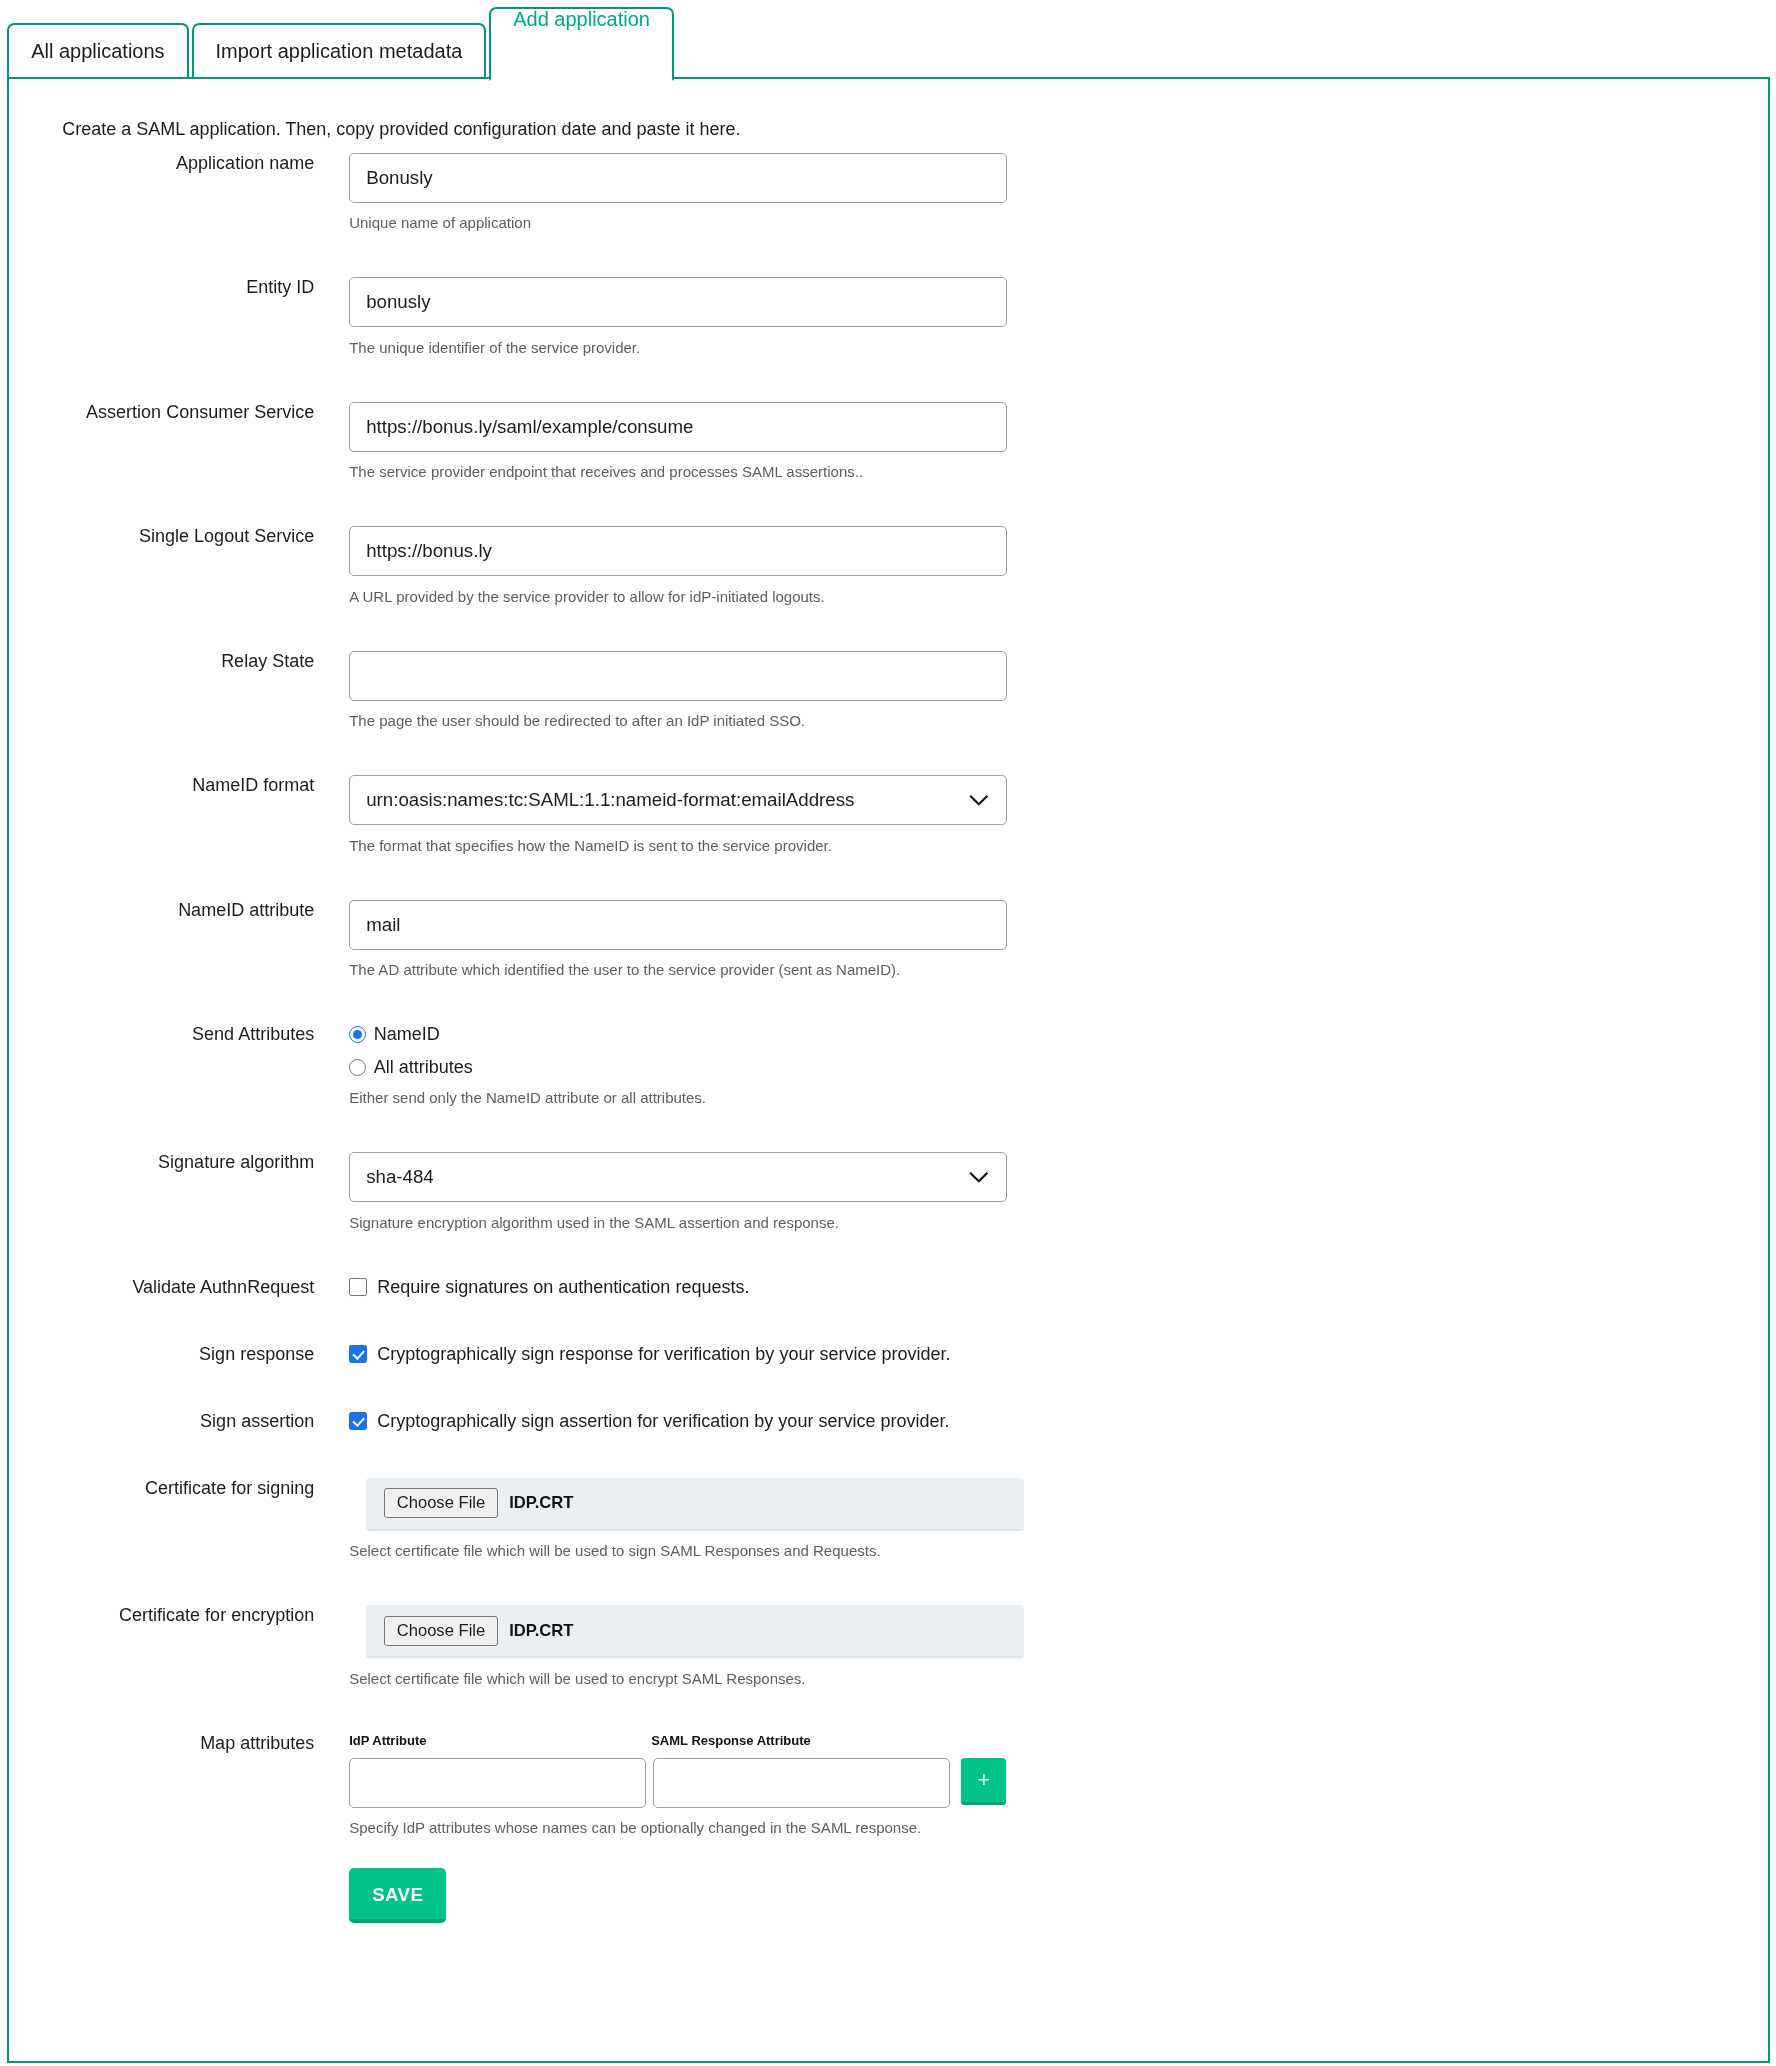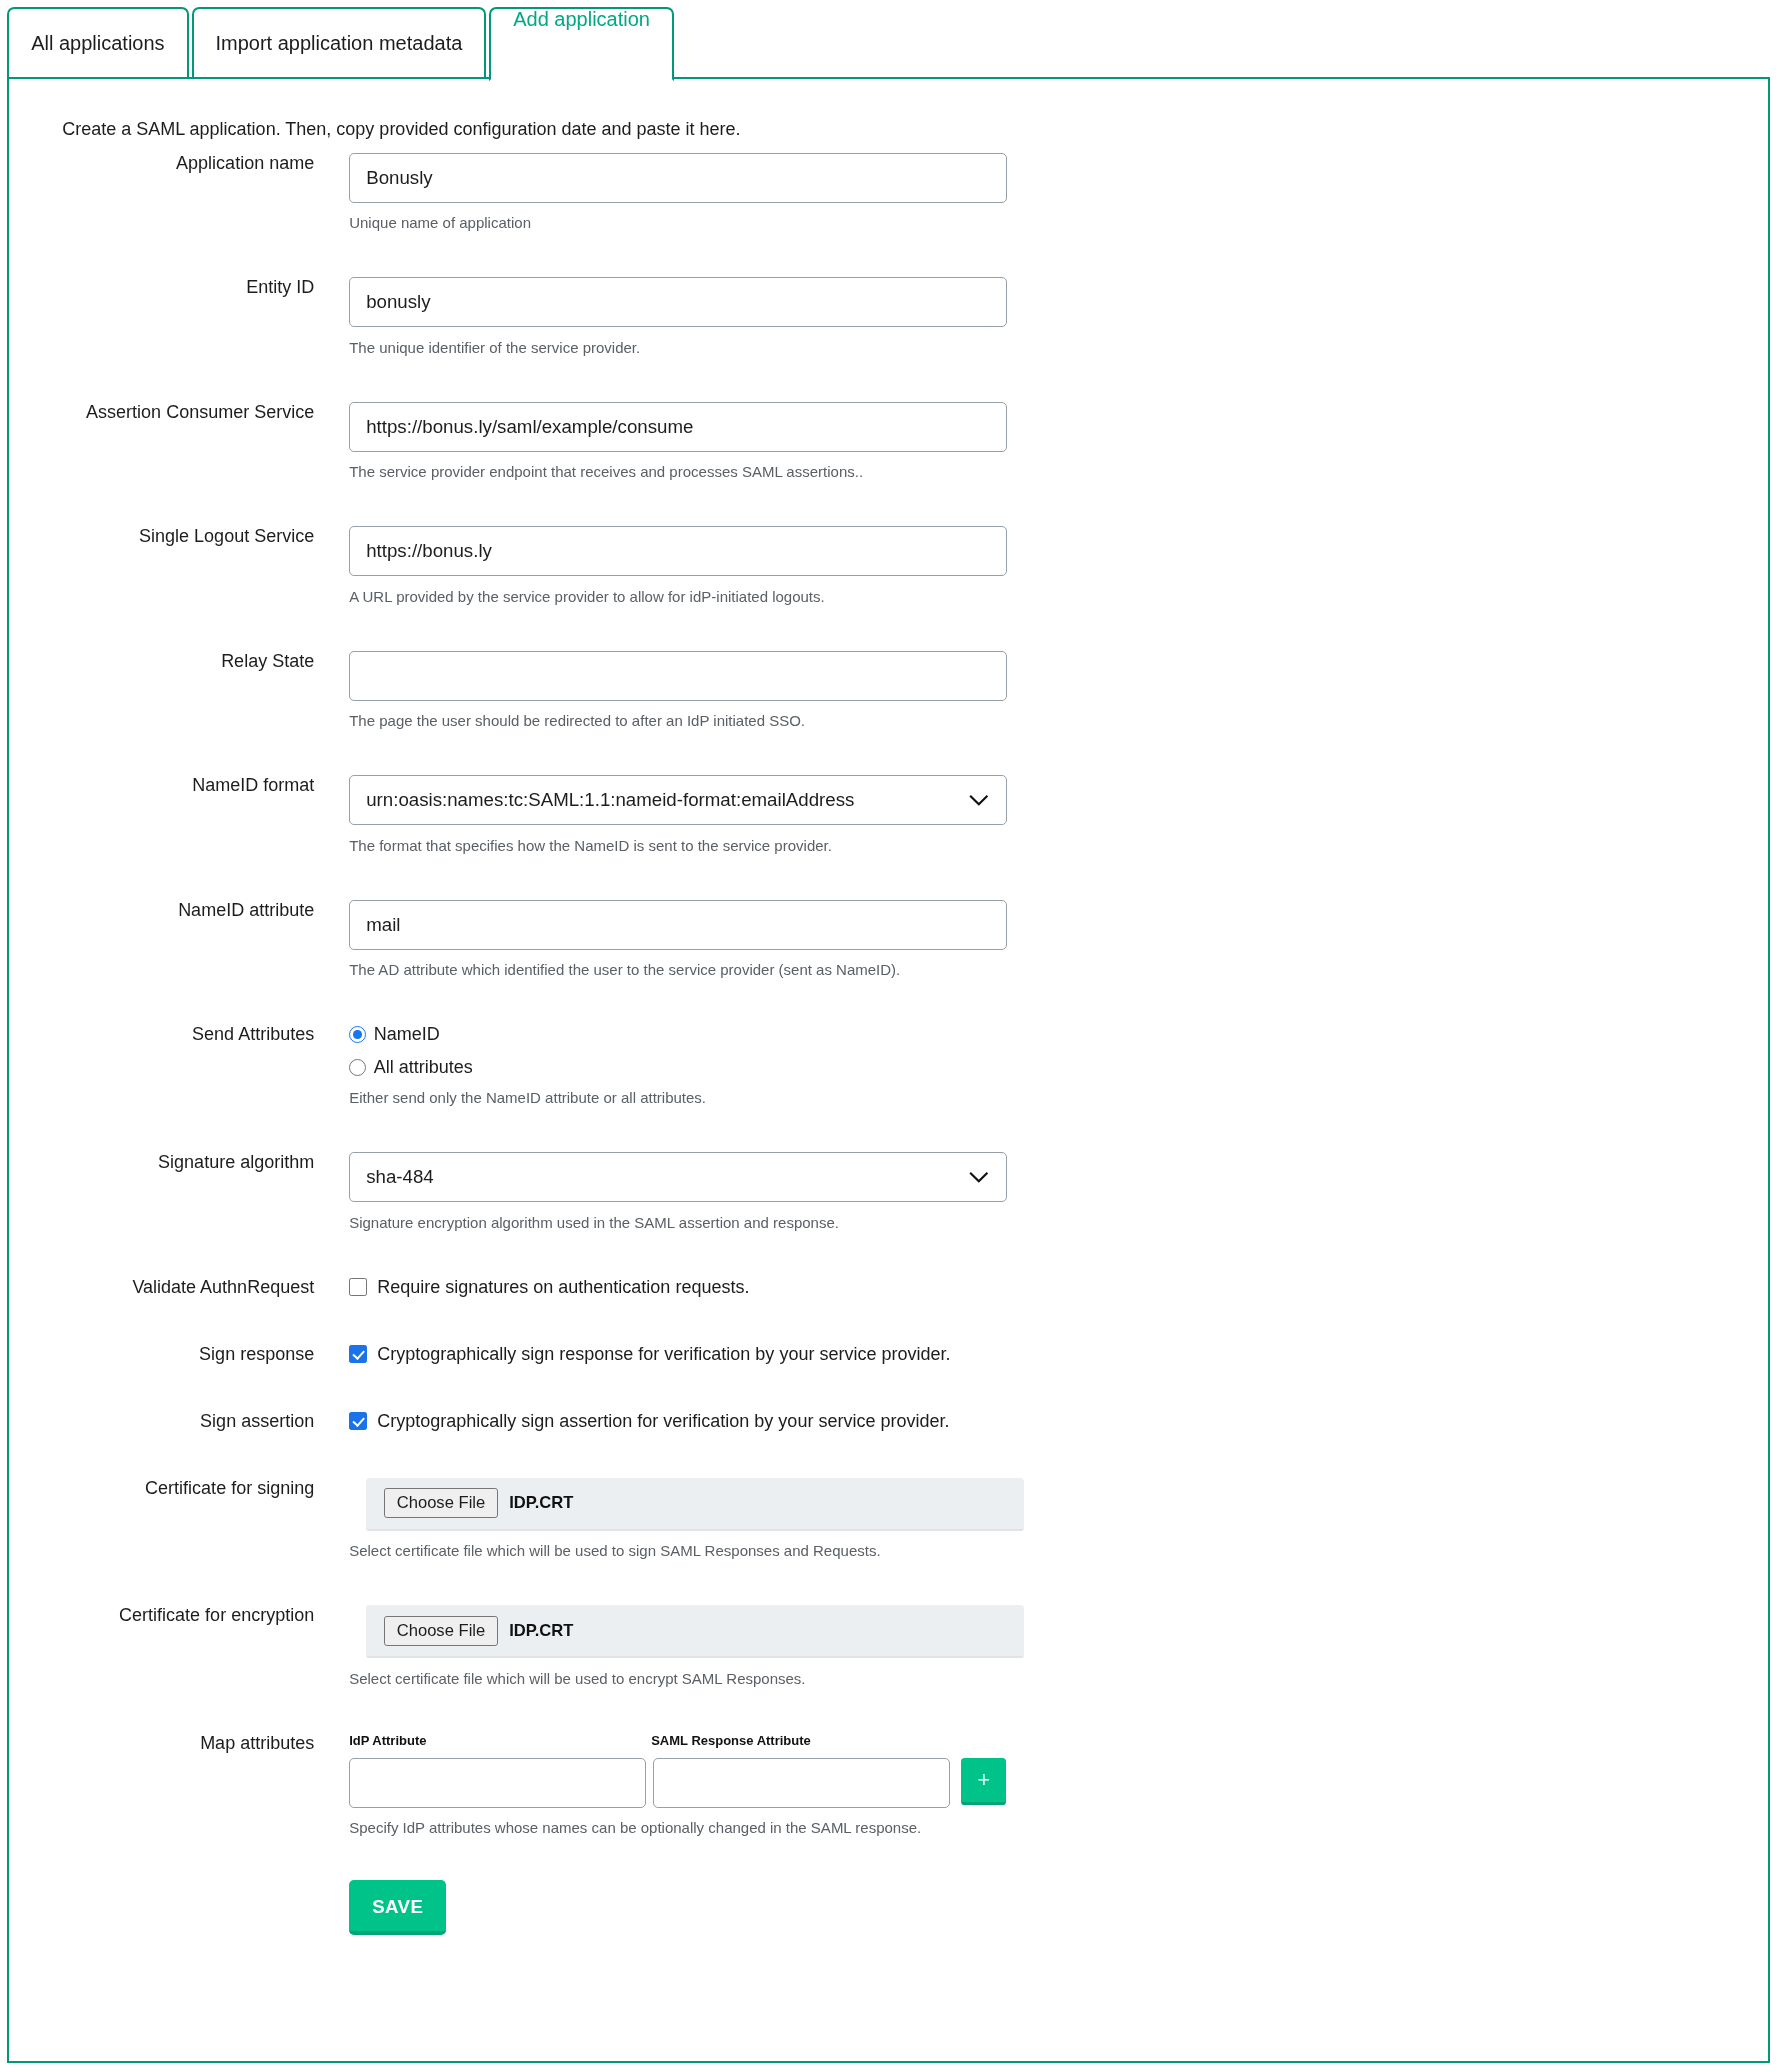--- a/index.html
+++ b/index.html
@@ -32,21 +32,21 @@
     color: #202020;
     line-height: 1;
     display: flex;
     align-items: center;
     justify-content: center;
     cursor: pointer;
     white-space: nowrap;
     position: relative;
   }
   .tab.inactive {
-    height: 72px;
+    height: 56px;
     padding: 0 22px;
     margin-bottom: 0px;
     color: #1d1d1d;
   }
   .tab.active {
     height: 74px;
     padding: 0 22px 16px 22px;
     color: #00a884;
     border-bottom: 2.2px solid #ffffff;
     margin-bottom: -2.2px;
@@ -240,21 +240,21 @@
     line-height: 1;
     display: flex;
     align-items: center;
     justify-content: center;
     cursor: pointer;
     font-family: "Liberation Sans", sans-serif;
   }
 
   
   .save-btn {
-    margin-top: 44px;
+    margin-top: 32px;
     background: #00c38a;
     border: none;
     border-bottom: 4.3px solid #00a578;
     border-radius: 5px;
     color: #ffffff;
     font-size: 18.7px;
     font-weight: bold;
     letter-spacing: 0.4px;
     padding: 16px 23px 13px 23px;
     cursor: pointer;

